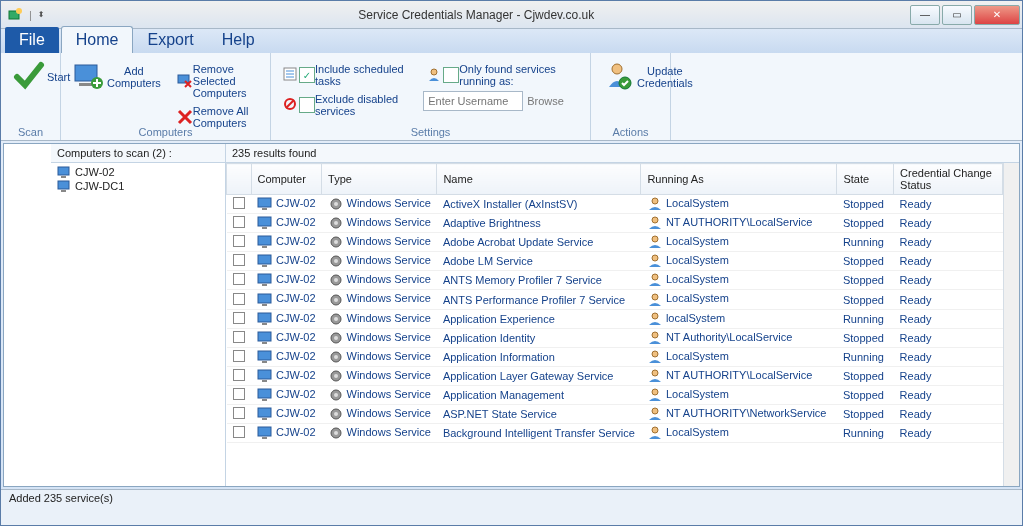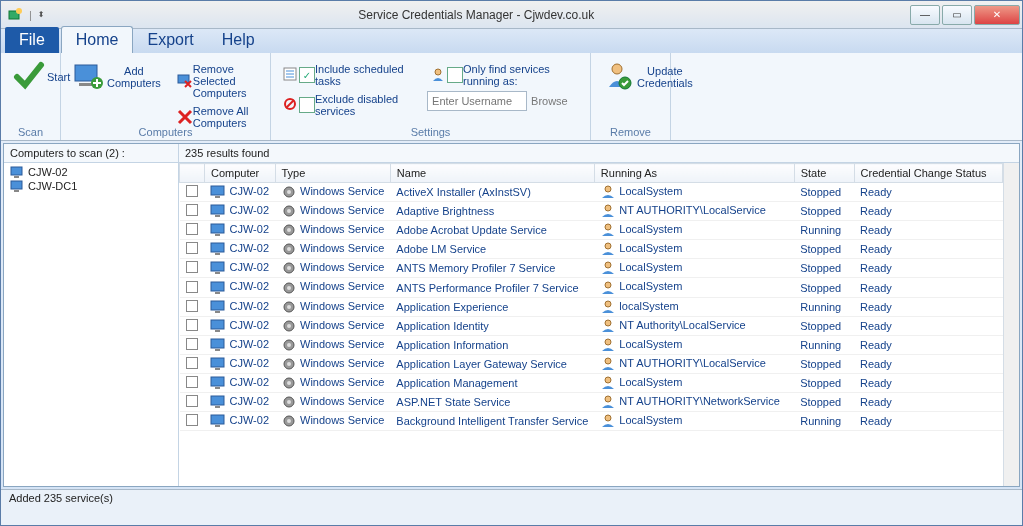--- a/index.html
+++ b/index.html
@@ -24,21 +24,21 @@
 .big-btn svg { width: 32px; height: 32px; }
 .small-list { display: flex; flex-direction: column; gap: 2px; padding: 2px; }
 .small-btn { display: flex; align-items: center; gap: 0; font-size: 11px; color: #15428b; padding: 2px 4px; cursor: pointer; }
 .small-btn svg, .small-btn .ck { width: 16px; height: 16px; flex-shrink: 0; }
 .ck { border: 1px solid #6a8; background: #fff; display: inline-flex; align-items: center; justify-content: center; font-size: 10px; color: #2a7; width: 13px; height: 13px; }
 .ck.empty { color: transparent; }
 .input-row { display: flex; align-items: center; gap: 4px; }
 .input-row input { width: 100px; height: 20px; border: 1px solid #a8b8c8; padding: 0 4px; font-size: 11px; color: #888; background: #fff; }
 .input-row .browse { color: #777; font-size: 11px; }
 .content { flex: 1; display: flex; background: #fff; border: 1px solid #8aa6c1; margin: 2px; overflow: hidden; }
-.sidebar { width: 175px; border-right: 1px solid #c4d4e4; display: flex; flex-direction: column; }
+.sidebar { width: 175px; border-right: 1px solid #c4d4e4; display: flex; flex-direction: column; margin-left: 47px; }
 .panel-header { padding: 3px 6px; font-size: 11px; color: #222; background: #f4f8fc; border-bottom: 1px solid #c4d4e4; }
 .sidebar-list { flex: 1; padding: 2px; }
 .side-item { display: flex; align-items: center; gap: 4px; padding: 1px 4px; font-size: 11px; color: #222; }
 .side-item svg { width: 14px; height: 12px; }
 .main { flex: 1; display: flex; flex-direction: column; overflow: hidden; }
 .table-wrap { flex: 1; overflow: auto; }
 table { width: 100%; border-collapse: collapse; font-size: 11px; }
 thead th { background: linear-gradient(#fdfdfe,#eef3f9); border: 1px solid #d4dde6; padding: 3px 6px; font-weight: normal; color: #222; text-align: left; position: sticky; top: 0; }
 tbody td { padding: 2px 6px; border-bottom: 1px solid #f0f0f0; color: #15428b; vertical-align: middle; white-space: nowrap; }
 tbody td:first-child { width: 20px; text-align: center; }
@@ -146,21 +146,21 @@
             <span>Exclude disabled services</span>
           </div>
         </div>
         <div class="small-list">
           <div class="small-btn">
             <svg>
                 <circle cx="7" cy="5" r="3" fill="#f0c080" stroke="#a07030"></circle>
                 <path d="M2 14 Q7 8 12 14" fill="#4a90d9"></path>
               </svg>
             <span class="ck empty">✓</span>
-            <span>Only find services running as:</span>
+            <span>Only found services running as:</span>
           </div>
           <div class="input-row">
             <input type="text" disabled="" placeholder="Enter Username" style="">
             <span class="browse">Browse</span>
           </div>
         </div>
       </div>
       <div class="rgroup-label">Settings</div>
     </div>
 
@@ -170,21 +170,21 @@
           <svg>
               <circle cx="14" cy="8" r="5" fill="#f0c080" stroke="#a07030"></circle>
               <path d="M6 26 Q14 14 22 26" fill="#4a90d9"></path>
               <circle cx="22" cy="22" r="6" fill="#3a9b3a" stroke="#173"></circle>
               <path d="M19 22 l2 2 l4 -4" stroke="#fff" stroke-width="2" fill="none"></path>
             </svg>
           <span style="white-space:pre-line">Update
 Credentials</span>
         </div>
       </div>
-      <div class="rgroup-label">Remove</div>
+      <div class="rgroup-label">Actions</div>
     </div>
   </div>
 
   <div class="content">
     <div class="sidebar">
       <div class="panel-header">Computers to scan (2) :</div>
       <div class="sidebar-list" id="sidebar-list">
           <div class="side-item">
             <svg>
               <rect x="1" y="1" width="11" height="8" fill="#4a90d9" stroke="#2a5a99"></rect>

